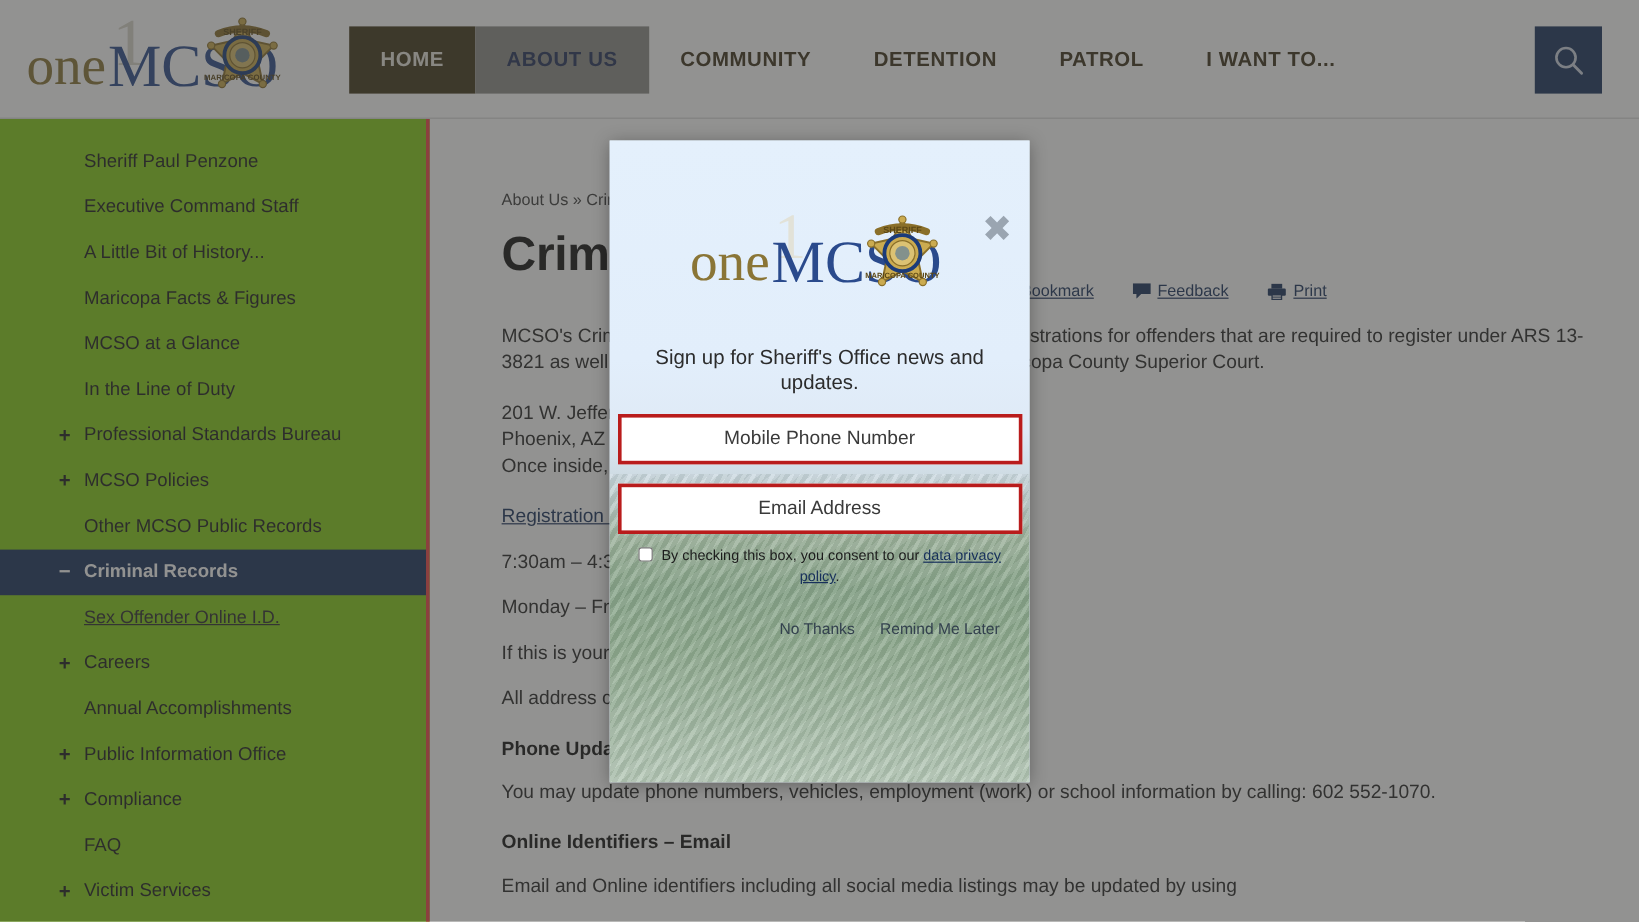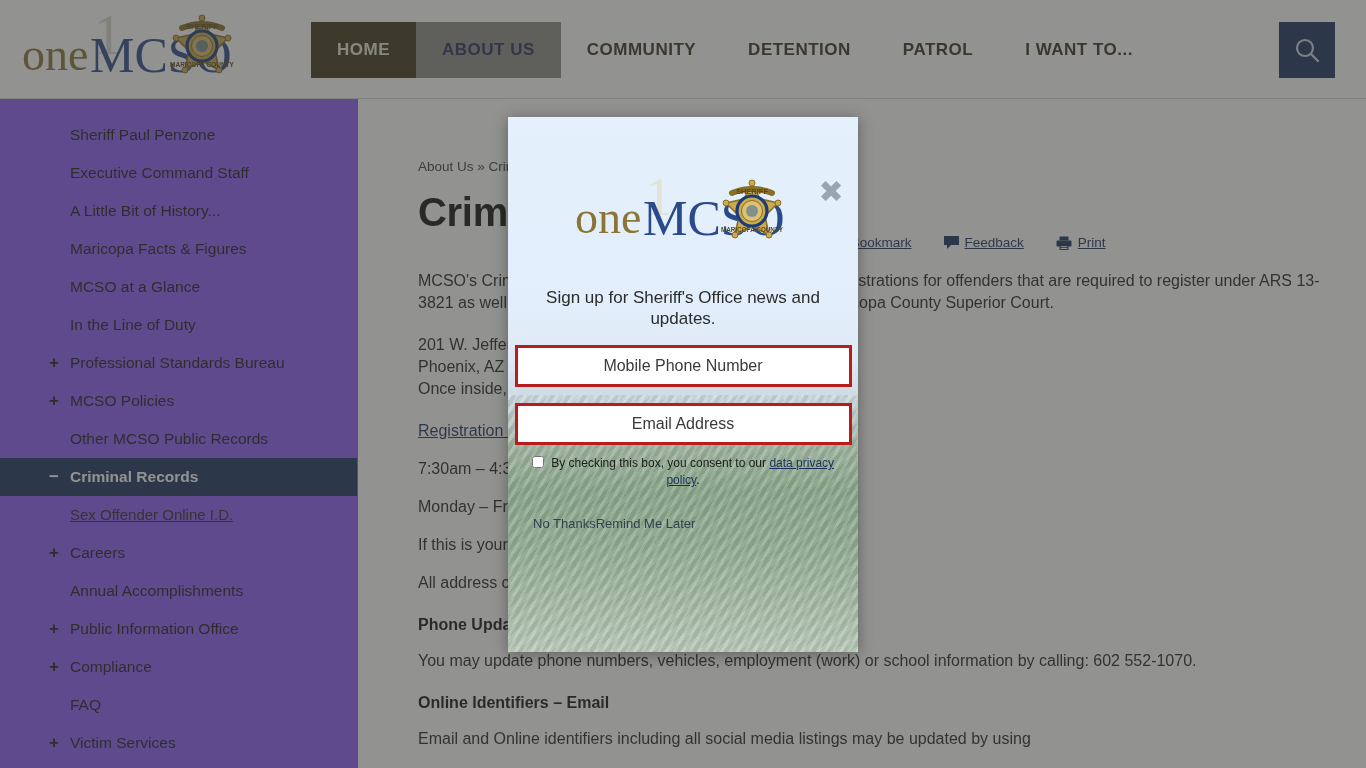--- a/index.html
+++ b/index.html
@@ -27,21 +27,21 @@
   }
   .logo-wrap {
     position: absolute; left: 18px; top: 8px;
     width: 230px; height: 84px;
     display: flex; align-items: center;
   }
   .logo-svg { display:block; }
 
   .mainnav {
     position: absolute; left: 291px; top: 22px;
-    display: flex; align-items: flex-end; height: 56px; margin-left: 20px;
+    display: flex; align-items: flex-end; height: 56px;
   }
   .navitem {
     display: flex; align-items: center; justify-content: center;
     padding: 0 26px;
     height: 56px;
     font-size: 17px;
     font-weight: 700;
     letter-spacing: .5px;
     color: #3b3119;
     text-decoration: none;
@@ -58,23 +58,23 @@
     display: flex; align-items: center; justify-content: center;
     cursor: pointer; border: none;
   }
 
   
   .content-row { display: flex; height: 669px; }
 
   .sidebar {
     width: 358px;
     flex: 0 0 358px;
-    background: #8b5cf6;
+    background: #84cc16;
     padding-top: 17px;
-    border-right: 1px solid #ef4444;
+    border-right: 3px solid #ef4444;
   }
   .side-item {
     position: relative;
     display: block;
     height: 38px;
     line-height: 38px;
     padding-left: 70px;
     font-size: 15.5px;
     color: #1b1b1b;
     text-decoration: none;
@@ -267,23 +267,24 @@
     border: none;
     font-size: 15.5px;
     letter-spacing: .6px;
     cursor: pointer;
     font-family: "Liberation Sans", sans-serif;
   }
 
   .mfoot {
     margin: 27px auto 0;
     width: 300px;
-    display: flex; justify-content: flex-start;
+    display: flex; justify-content: flex-end;
     font-size: 13px;
     color: #33414e;
+    gap: 21px;
   }
   .mfoot span { cursor: pointer; }
 </style>
 </head>
 <body>
 
 <div id="page">
 
   <div class="header">
 

